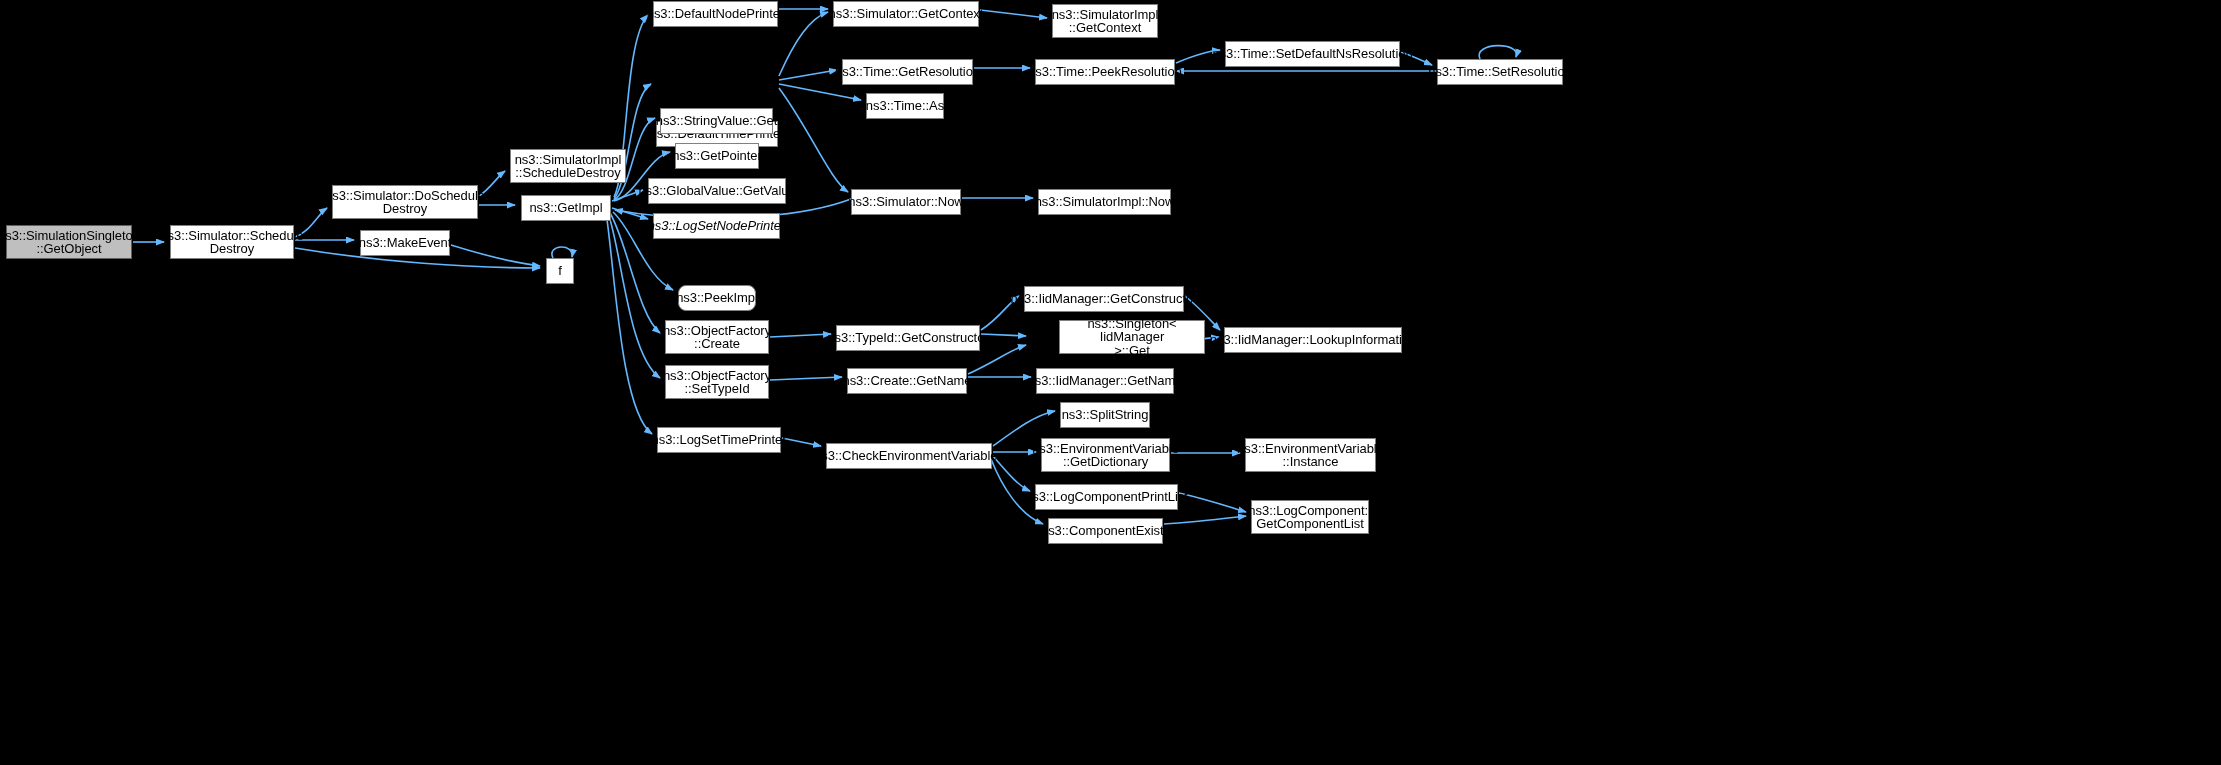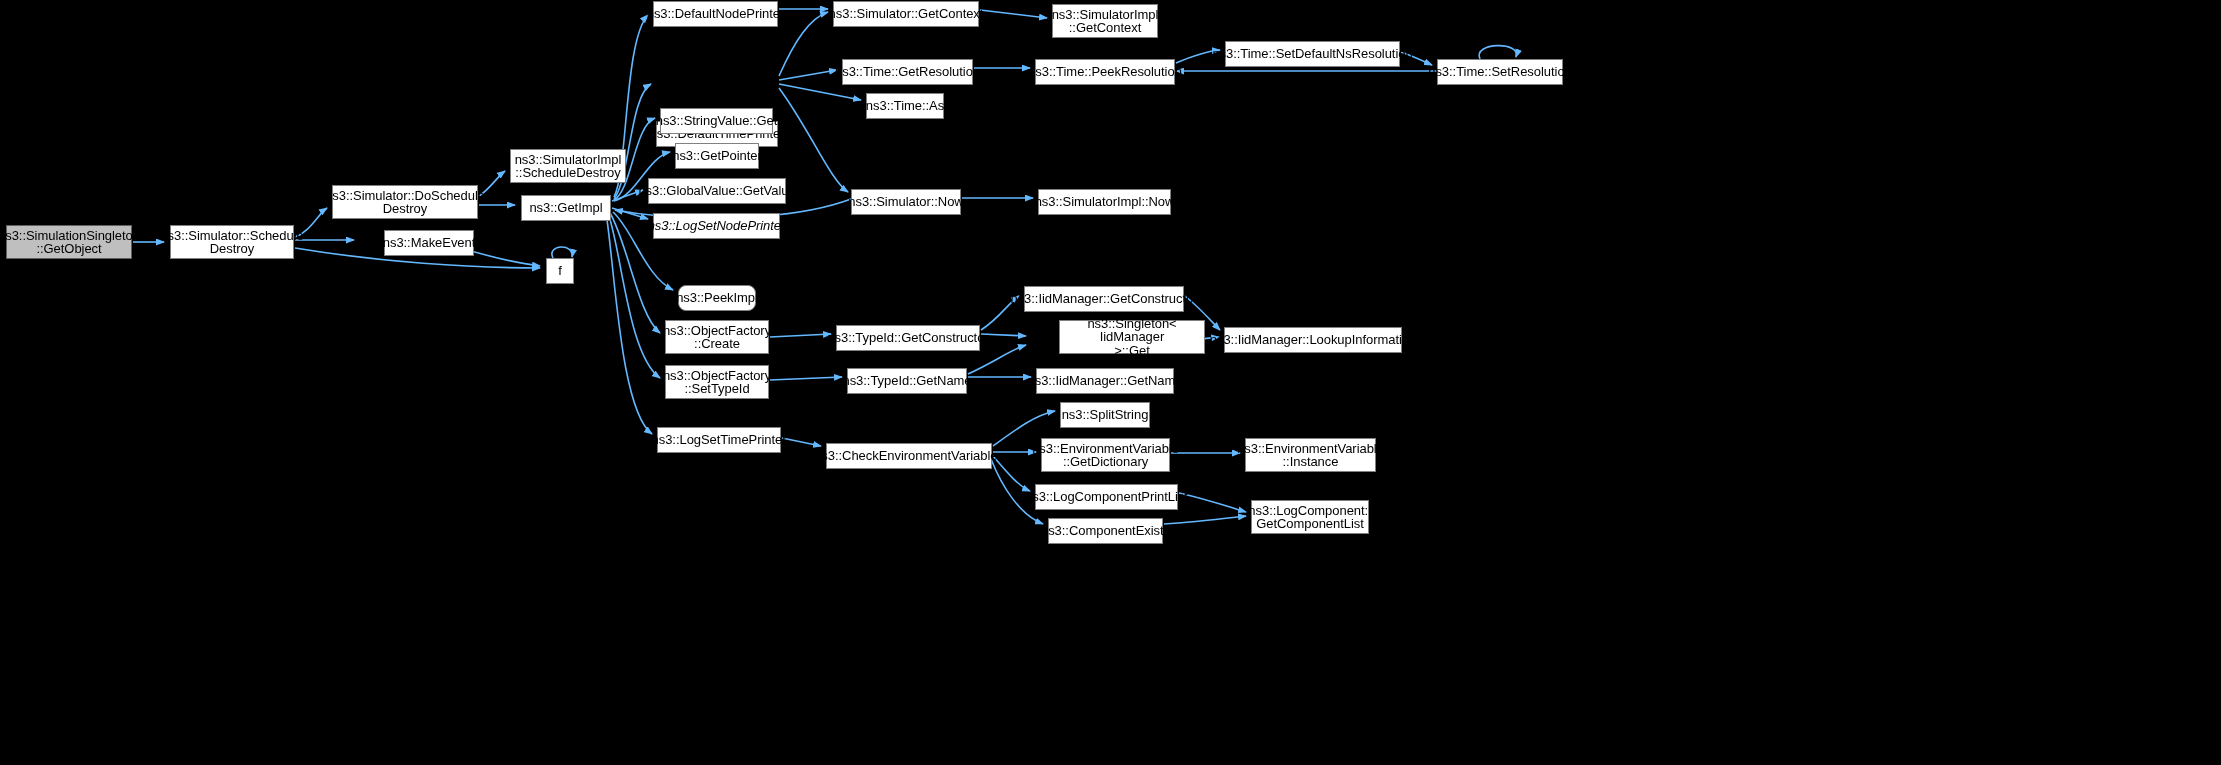--- a/index.html
+++ b/index.html
@@ -106,21 +106,21 @@
       </g>
   </svg>
 
   <div id="node-group">
       <div class="node root" style="left: 6px; top: 225px; width: 126px; height: 34px;">ns3::SimulationSingleton
 ::GetObject</div>
       <div class="node" style="left: 170px; top: 225px; width: 124px; height: 34px;">ns3::Simulator::Schedule
 Destroy</div>
       <div class="node" style="left: 332px; top: 185px; width: 146px; height: 34px;">ns3::Simulator::DoSchedule
 Destroy</div>
-      <div class="node" style="left: 360px; top: 230px; width: 90px; height: 18px; margin-left: 24px;">ns3::MakeEvent</div>
+      <div class="node" style="left: 360px; top: 230px; width: 90px; height: 18px;">ns3::MakeEvent</div>
       <div class="node" style="left: 546px; top: 258px; width: 28px; height: 18px;">f</div>
       <div class="node" style="left: 510px; top: 149px; width: 116px; height: 34px;">ns3::SimulatorImpl
 ::ScheduleDestroy</div>
       <div class="node" style="left: 521px; top: 195px; width: 90px; height: 18px;">ns3::GetImpl</div>
       <div class="node" style="left: 653px; top: 1px; width: 125px; height: 18px;">ns3::DefaultNodePrinter</div>
       <div class="node" style="left: 656px; top: 73px; width: 122px; height: 18px; margin-top: 48px;">ns3::DefaultTimePrinter</div>
       <div class="node" style="left: 660px; top: 108px; width: 113px; height: 18px;">ns3::StringValue::Get</div>
       <div class="node" style="left: 675px; top: 143px; width: 84px; height: 18px;">ns3::GetPointer</div>
       <div class="node" style="left: 648px; top: 178px; width: 138px; height: 18px;">ns3::GlobalValue::GetValue</div>
       <div class="node" style="left: 653px; top: 213px; width: 127px; height: 18px; font-style: italic;">ns3::LogSetNodePrinter</div>
@@ -128,21 +128,21 @@
       <div class="node" style="left: 665px; top: 320px; width: 104px; height: 34px;">ns3::ObjectFactory
 ::Create</div>
       <div class="node" style="left: 665px; top: 365px; width: 104px; height: 34px;">ns3::ObjectFactory
 ::SetTypeId</div>
       <div class="node" style="left: 657px; top: 427px; width: 124px; height: 18px;">ns3::LogSetTimePrinter</div>
       <div class="node" style="left: 833px; top: 1px; width: 146px; height: 18px;">ns3::Simulator::GetContext</div>
       <div class="node" style="left: 842px; top: 59px; width: 131px; height: 20px;">ns3::Time::GetResolution</div>
       <div class="node" style="left: 866px; top: 93px; width: 78px; height: 18px;">ns3::Time::As</div>
       <div class="node" style="left: 851px; top: 189px; width: 110px; height: 18px;">ns3::Simulator::Now</div>
       <div class="node" style="left: 836px; top: 325px; width: 144px; height: 18px;">ns3::TypeId::GetConstructor</div>
-      <div class="node" style="left: 847px; top: 368px; width: 120px; height: 18px;">ns3::TypeId::GetName</div>
+      <div class="node" style="left: 847px; top: 368px; width: 120px; height: 18px;">ns3::Create::GetName</div>
       <div class="node" style="left: 826px; top: 443px; width: 166px; height: 20px;">ns3::CheckEnvironmentVariables</div>
       <div class="node" style="left: 1052px; top: 4px; width: 106px; height: 34px;">ns3::SimulatorImpl
 ::GetContext</div>
       <div class="node" style="left: 1035px; top: 59px; width: 140px; height: 18px;">ns3::Time::PeekResolution</div>
       <div class="node" style="left: 1038px; top: 189px; width: 133px; height: 18px;">ns3::SimulatorImpl::Now</div>
       <div class="node" style="left: 1024px; top: 286px; width: 160px; height: 18px;">ns3::IidManager::GetConstructor</div>
       <div class="node" style="left: 1031px; top: 320px; width: 146px; height: 34px; margin-left: 28px;">ns3::Singleton&lt; IidManager
 &gt;::Get</div>
       <div class="node" style="left: 1036px; top: 368px; width: 138px; height: 18px;">ns3::IidManager::GetName</div>
       <div class="node" style="left: 1060px; top: 402px; width: 90px; height: 18px;">ns3::SplitString</div>

